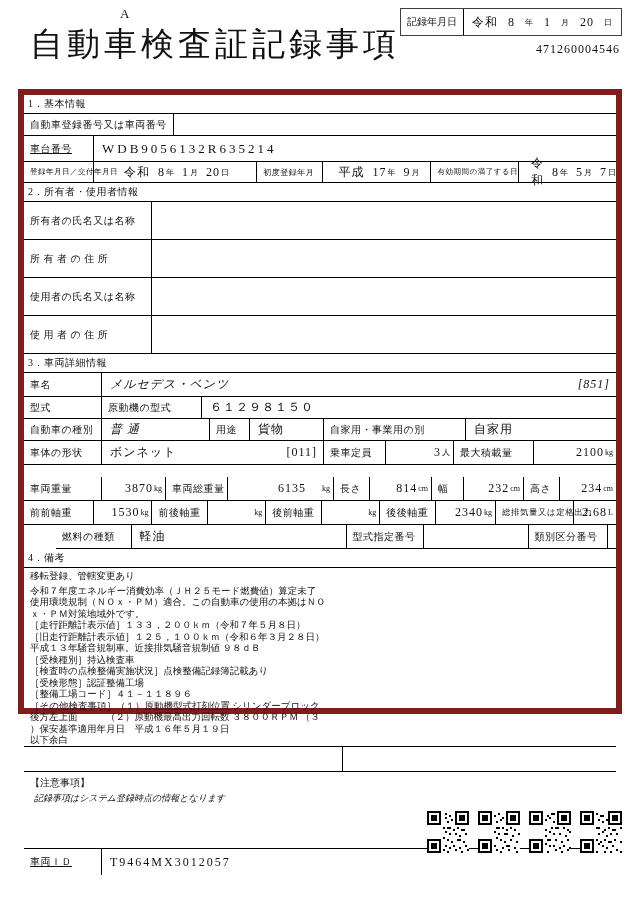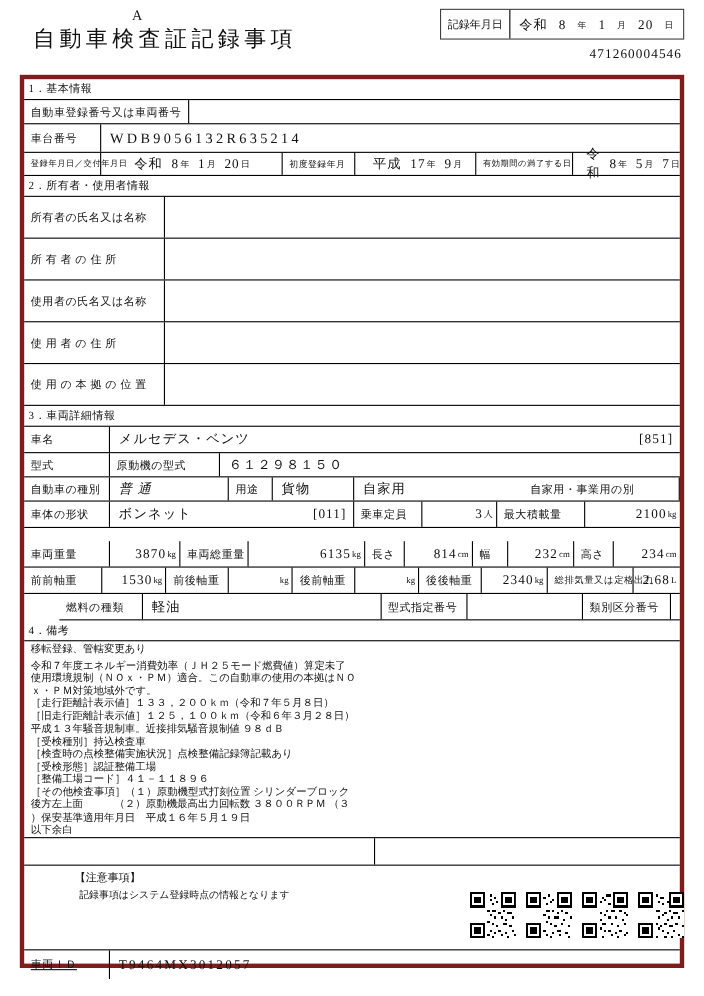--- a/index.html
+++ b/index.html
@@ -9,42 +9,42 @@
     color:#111;
     -webkit-font-smoothing:none;
   }
   .page{position:relative;width:640px;height:905px;background:#fff;}
 
   
   .top{position:relative;height:72px;}
   .letter-a{position:absolute;left:120px;top:6px;font-size:13px;}
   .maintitle{
     position:absolute;left:30px;top:22px;
-    font-size:20px;letter-spacing:4px;font-weight:400;
+    font-size:33px;letter-spacing:4px;font-weight:400;
   }
   .recbox{
     position:absolute;right:18px;top:8px;
     border:1px solid #404040;display:flex;align-items:stretch;height:26px;
     font-size:10px;
   }
   .recbox .lbl{
     padding:0 6px;display:flex;align-items:center;border-right:1px solid #000;
     letter-spacing:0px;
   }
   .recbox .val{
     padding:0 8px;display:flex;align-items:center;gap:10px;white-space:nowrap;
     font-size:12px;
   }
   .recbox .val .u{font-size:8px;}
   .docnum{position:absolute;right:20px;top:42px;font-size:12px;letter-spacing:1px;}
 
   
   .frame{
-    position:absolute;left:18px;top:68px;width:604px;height:812px;
-    border:4px solid #7f1d1d;box-sizing:border-box;
+    position:absolute;left:18px;top:89px;width:604px;height:625px;
+    border:6px solid #7f1d1d;box-sizing:border-box;
   }
 
   
   .sect{
     border-bottom:1px solid #000;font-size:10px;padding:2px 4px;
     letter-spacing:0.5px;
   }
   .row{display:flex;border-bottom:1px solid #000;box-sizing:border-box;}
   .row:last-child{border-bottom:none;}
   .cell{box-sizing:border-box;display:flex;align-items:center;position:relative;}
@@ -62,21 +62,21 @@
   .bigrow .lab{font-size:10px;}
 
   
   .remarks{
     font-size:9.5px;line-height:11.5px;padding:3px 4px 3px 6px;
     letter-spacing:0px;white-space:pre-wrap;
   }
 
   
   .notice{font-size:10px;padding:4px 6px 0 6px;}
-  .noticeline{font-size:9px;padding:2px 6px 0 10px;}
+  .noticeline{font-size:9px;padding:2px 6px 0 10px;font-style:italic;}
 
   
   .qrwrap{position:absolute;right:18px;bottom:52px;display:flex;gap:9px;}
   .qr{width:42px;height:42px;}
 
   .idrow{display:flex;align-items:center;border-top:1px solid #000;height:26px;}
 </style>
 </head>
 <body>
 
@@ -108,21 +108,21 @@
     <div class="row" style="height:22px;">
       <div class="cell bd-r" style="width:150px;">
         <span class="lab">自動車登録番号又は車両番号</span>
       </div>
       <div class="cell" style="flex:1;">
         <span class="val"></span>
       </div>
     </div>
 
     <div class="row" style="height:26px;">
-      <div class="cell bd-r" style="width:70px;">
+      <div class="cell bd-r" style="width:70px;text-decoration:underline;">
         <span class="lab">車台番号</span>
       </div>
       <div class="cell" style="flex:1;">
         <span class="val big">WDB9056132R635214</span>
       </div>
     </div>
 
     <div class="row" style="height:21px;">
       <div class="cell bd-r" style="width:70px;">
         <span class="lab" style="font-size:7.5px;line-height:8px;">登録年月日／交付年月日</span>
@@ -187,36 +187,28 @@
       </div>
     </div>
     <div class="row bigrow">
       <div class="cell bd-r" style="width:128px;">
         <span class="lab">使 用 者 の 住 所</span>
       </div>
       <div class="cell" style="flex:1;">
         <span class="val"></span>
       </div>
     </div>
-    <div class="row bigrow">
-      <div class="cell bd-r" style="width:128px;">
-        <span class="lab">使 用 の 本 拠 の 位 置</span>
-      </div>
-      <div class="cell" style="flex:1;">
-        <span class="val"></span>
-      </div>
-    </div>
 
     <div class="sect">3．車両詳細情報</div>
 
     <div class="row" style="height:24px;">
       <div class="cell bd-r" style="width:78px;">
         <span class="lab">車名</span>
       </div>
-      <div class="cell" style="flex:1;position:relative;">
+      <div class="cell" style="flex:1;position:relative;font-style:italic;">
         <span class="val">メルセデス・ベンツ</span>
         <span class="val" style="position:absolute;right:6px;">[851]</span>
       </div>
     </div>
 
     <div class="row" style="height:22px;">
       <div class="cell bd-r" style="width:78px;">
         <span class="lab">型式</span>
       </div>
       <div class="cell bd-r" style="width:100px;">
@@ -233,25 +225,25 @@
       </div>
       <div class="cell bd-r" style="width:108px;font-style:italic;">
         <span class="val">普 通</span>
       </div>
       <div class="cell bd-r" style="width:40px;">
         <span class="lab">用途</span>
       </div>
       <div class="cell bd-r" style="width:74px;">
         <span class="val">貨物</span>
       </div>
-      <div class="cell" style="flex:1;">
-        <span class="val">自家用</span>
-      </div>
       <div class="cell bd-r" style="width:142px;">
         <span class="lab">自家用・事業用の別</span>
+      </div>
+      <div class="cell" style="flex:1;">
+        <span class="val">自家用</span>
       </div>
     </div>
 
     <div class="row" style="height:24px;">
       <div class="cell bd-r" style="width:78px;">
         <span class="lab">車体の形状</span>
       </div>
       <div class="cell bd-r" style="width:222px;position:relative;">
         <span class="val">ボンネット</span>
         <span class="val" style="position:absolute;right:6px;">[011]</span>
@@ -276,21 +268,21 @@
       <div class="cell bd-r" style="width:78px;">
         <span class="lab">車両重量</span>
       </div>
       <div class="cell bd-r right" style="width:64px;">
         <span class="val">3870</span>
           <span class="unit">kg</span>
       </div>
       <div class="cell bd-r" style="width:62px;">
         <span class="lab">車両総重量</span>
       </div>
-      <div class="cell bd-r right" style="width:106px;">
+      <div class="cell bd-r right" style="width:106px;gap:15px;">
         <span class="val">6135</span>
           <span class="unit">kg</span>
       </div>
       <div class="cell bd-r" style="width:36px;">
         <span class="lab">長さ</span>
       </div>
       <div class="cell bd-r right" style="width:62px;">
         <span class="val">814</span>
           <span class="unit">cm</span>
       </div>
@@ -386,21 +378,21 @@
 ［その他検査事項］（１）原動機型式打刻位置 シリンダーブロック
 後方左上面　　　（２）原動機最高出力回転数 ３８００ＲＰＭ （３
 ）保安基準適用年月日　平成１６年５月１９日
 以下余白</div>
       <div style="position:absolute;left:0;right:0;bottom:0;height:24px;border-top:1px solid #000;display:flex;">
         <div style="width:318px;border-right:1px solid #000;"></div>
         <div style="flex:1;"></div>
       </div>
     </div>
 
-    <div style="position:relative;height:76px;margin-left:40px;">
+    <div style="position:relative;height:76px;">
       <div class="notice">【注意事項】</div>
       <div class="noticeline">記録事項はシステム登録時点の情報となります</div>
     </div>
 
     <div class="idrow">
       <div class="cell bd-r" style="width:78px;height:100%;text-decoration:underline;">
         <span class="lab">車両ＩＤ</span>
       </div>
       <div class="cell" style="flex:1;height:100%;">
         <span class="val" style="letter-spacing:2px;">T9464MX3012057</span>

